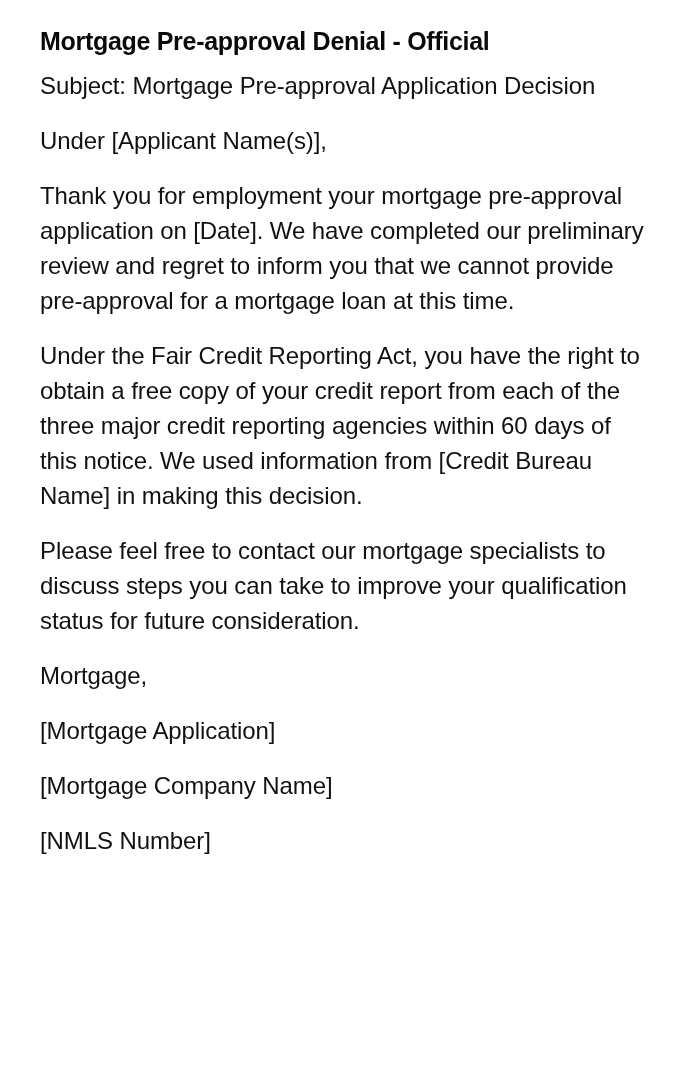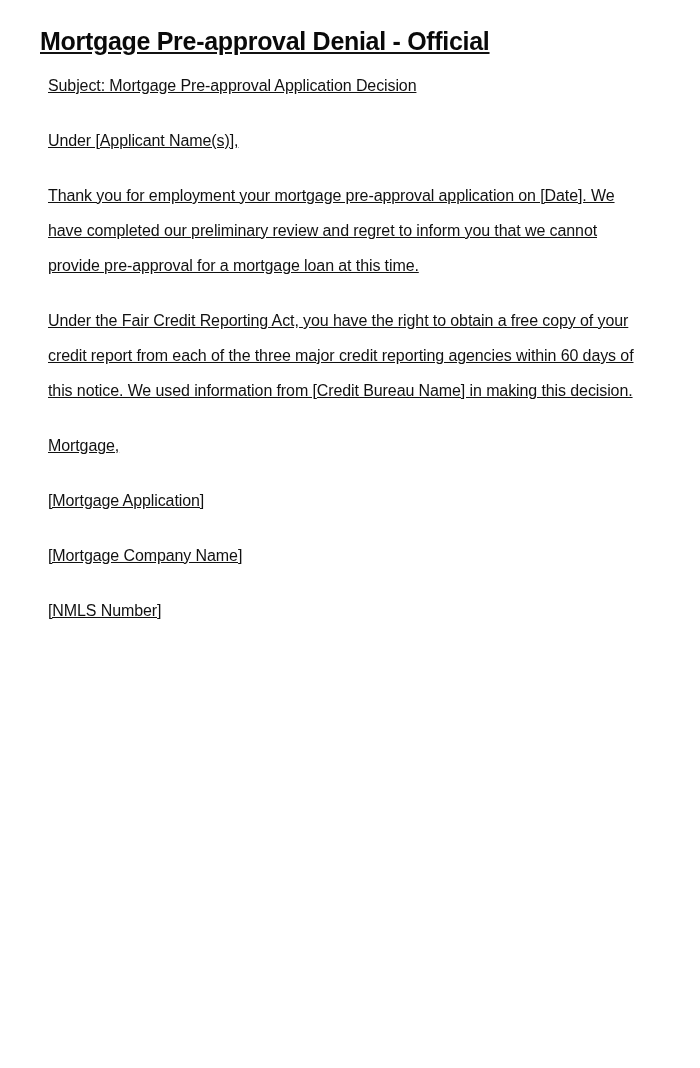--- a/index.html
+++ b/index.html
@@ -10,43 +10,43 @@
     body {
       width: 700px;
       height: 1068px;
       overflow: hidden;
       font-family: "Liberation Sans", "DejaVu Sans", sans-serif;
       color: #111111;
     }
     .page {
       padding: 24px 40px 0 40px;
       width: 610px;
-      text-decoration: underline;
     }
     .title {
       font-size: 25px;
       font-weight: bold;
       line-height: 34px;
       margin: 0 0 10px 0;
       letter-spacing: -0.3px;
       color: #0a0a0a;
     }
     .para {
-      font-size: 16px;
+      font-size: 24px;
       line-height: 35px;
-      margin: 0 0 20px 8px;
+      margin: 0 0 20px 0;
       letter-spacing: -0.1px;
     }
   </style>
 </head>
 <body>
 
 <div class="page">
   <h1 class="title">Mortgage Pre-approval Denial - Official</h1>
   <p class="para">Subject: Mortgage Pre-approval Application Decision</p>
   <p class="para">Under [Applicant Name(s)],</p>
   <p class="para">Thank you for employment your mortgage pre-approval application on [Date]. We have completed our preliminary review and regret to inform you that we cannot provide pre-approval for a mortgage loan at this time.</p>
   <p class="para">Under the Fair Credit Reporting Act, you have the right to obtain a free copy of your credit report from each of the three major credit reporting agencies within 60 days of this notice. We used information from [Credit Bureau Name] in making this decision.</p>
+  <p class="para">Please feel free to contact our mortgage specialists to discuss steps you can take to improve your qualification status for future consideration.</p>
   <p class="para">Mortgage,</p>
   <p class="para">[Mortgage Application]</p>
   <p class="para">[Mortgage Company Name]</p>
   <p class="para">[NMLS Number]</p>
 </div>
 
 </body></html>

